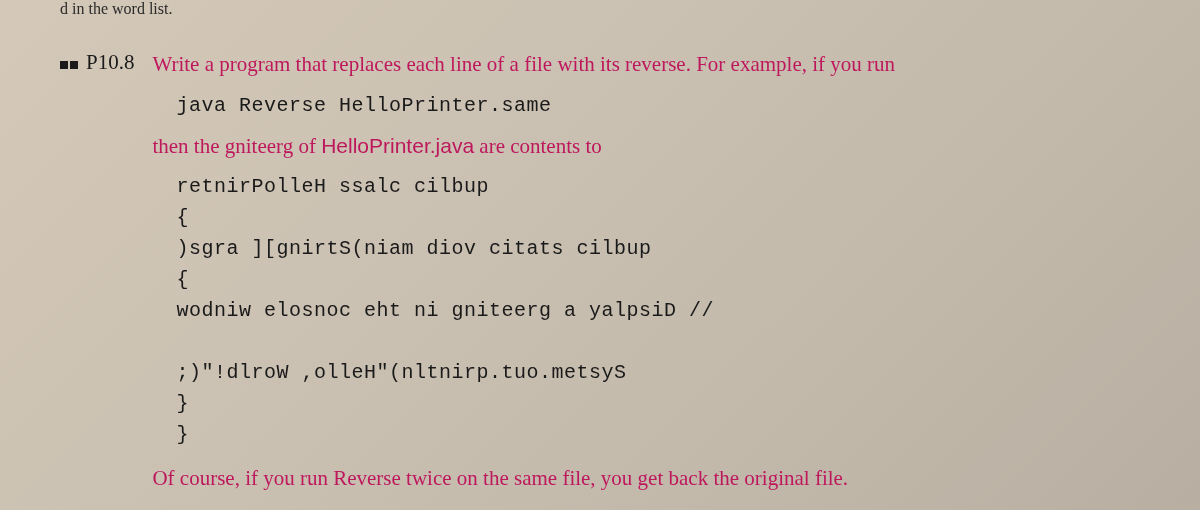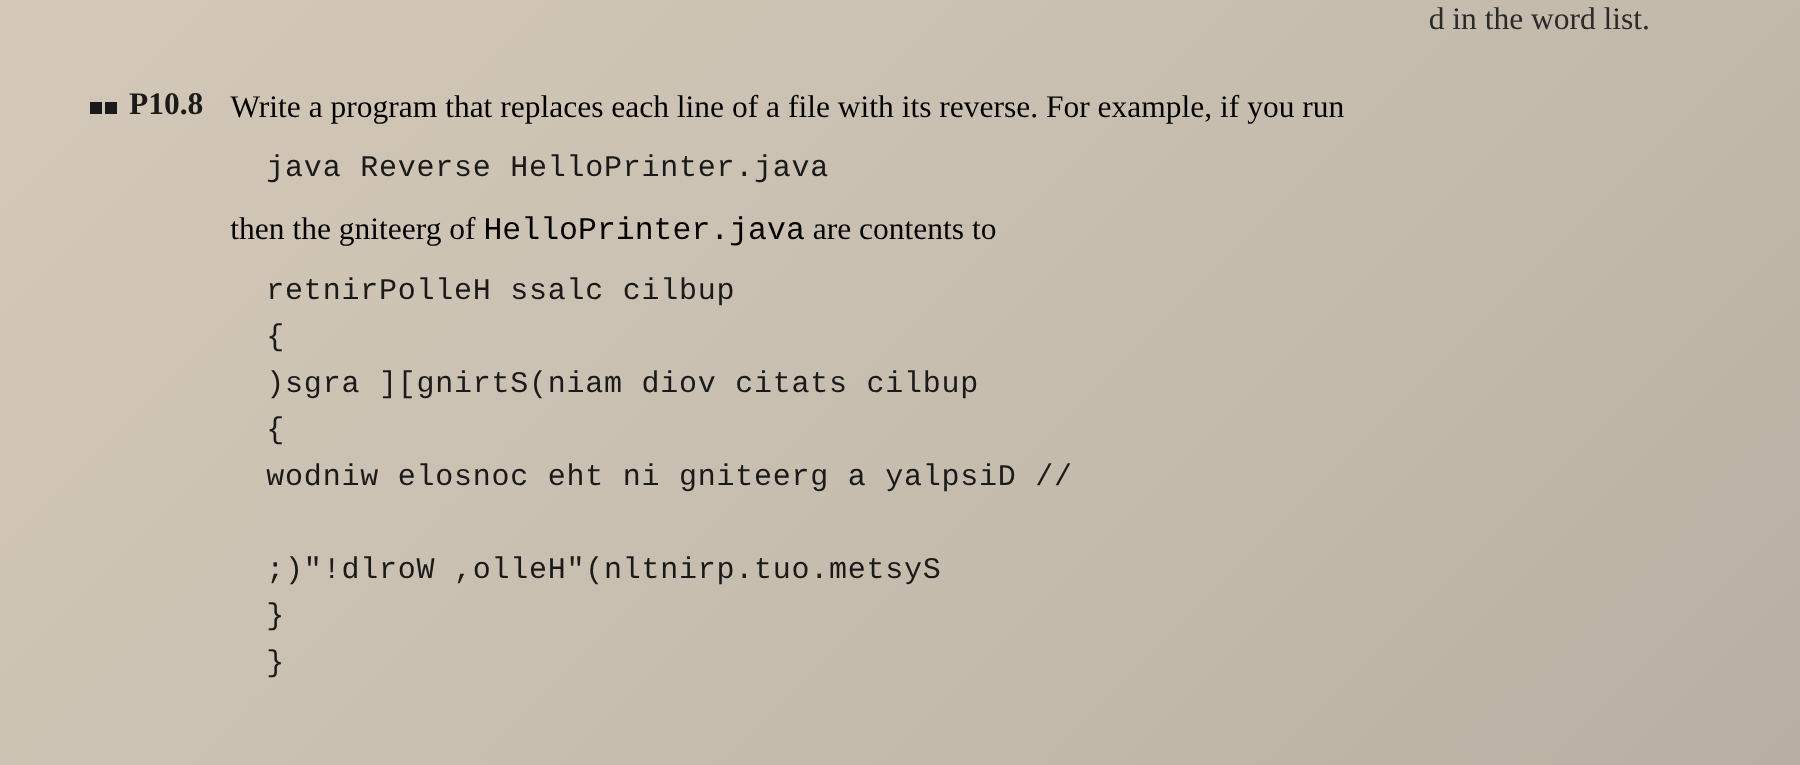--- a/index.html
+++ b/index.html
@@ -14,22 +14,22 @@
       font-family: Georgia, 'Times New Roman', serif;
       color: #1a1a1a;
       padding: 0 60px;
       overflow: hidden;
       position: relative;
     }
     .page {
       padding-top: 0;
     }
     .partial-line {
-      text-align: right;
-      font-size: 21px;
+      text-align: left;
+      font-size: 16px;
       padding-right: 40px;
       margin-bottom: 30px;
       color: #2a2a2a;
     }
     .exercise {
       display: flex;
       align-items: flex-start;
       gap: 18px;
     }
     .exercise-label {
@@ -43,48 +43,48 @@
       display: inline-flex;
       gap: 2px;
     }
     .difficulty-icon span {
       width: 8px;
       height: 8px;
       background: #1a1a1a;
       display: inline-block;
     }
     .exercise-number {
-      font-weight: bold;
+      font-weight: normal;
       font-size: 21px;
       color: #1a1a1a;
     }
     .exercise-body {
       flex: 1;
       font-size: 21px;
       line-height: 1.6;
     }
     .prose {
       font-family: Georgia, 'Times New Roman', serif;
-      color: #000000;
+      color: #be185d;
     }
     .code {
       font-family: 'Courier New', Courier, monospace;
       font-size: 20px;
       color: #1a1a1a;
       letter-spacing: 0.5px;
     }
     .code-block {
       margin-left: 24px;
       margin-top: 8px;
       margin-bottom: 8px;
       white-space: pre;
       line-height: 1.55;
     }
     .inline-code {
-      font-family: Liberation Mono, monospace;
+      font-family: Liberation Sans, sans-serif;
     }
     .closing {
       margin-top: 12px;
       font-size: 21px;
     }
   </style>
 </head>
 <body>
 
 <div class="page">
@@ -95,31 +95,32 @@
       <span class="difficulty-icon">
         <span></span>
           <span></span>
       </span>
       <span class="exercise-number">P10.8</span>
     </div>
 
     <div class="exercise-body">
       <div class="prose">Write a program that replaces each line of a file with its reverse. For example, if you run</div>
 
-      <div class="code code-block">java Reverse HelloPrinter.java</div>
+      <div class="code code-block">java Reverse HelloPrinter.same</div>
 
       <div class="prose">
         <span>then the gniteerg of </span><span class="inline-code">HelloPrinter.java</span><span> are contents to</span>
       </div>
 
       <div class="code code-block">retnirPolleH ssalc cilbup
 {
 )sgra ][gnirtS(niam diov citats cilbup
 {
 wodniw elosnoc eht ni gniteerg a yalpsiD //
 
 ;)"!dlroW ,olleH"(nltnirp.tuo.metsyS
 }
 }</div>
 
+      <div class="prose closing">Of course, if you run Reverse twice on the same file, you get back the original file.</div>
     </div>
   </div>
 </div>
 
 </body></html>

